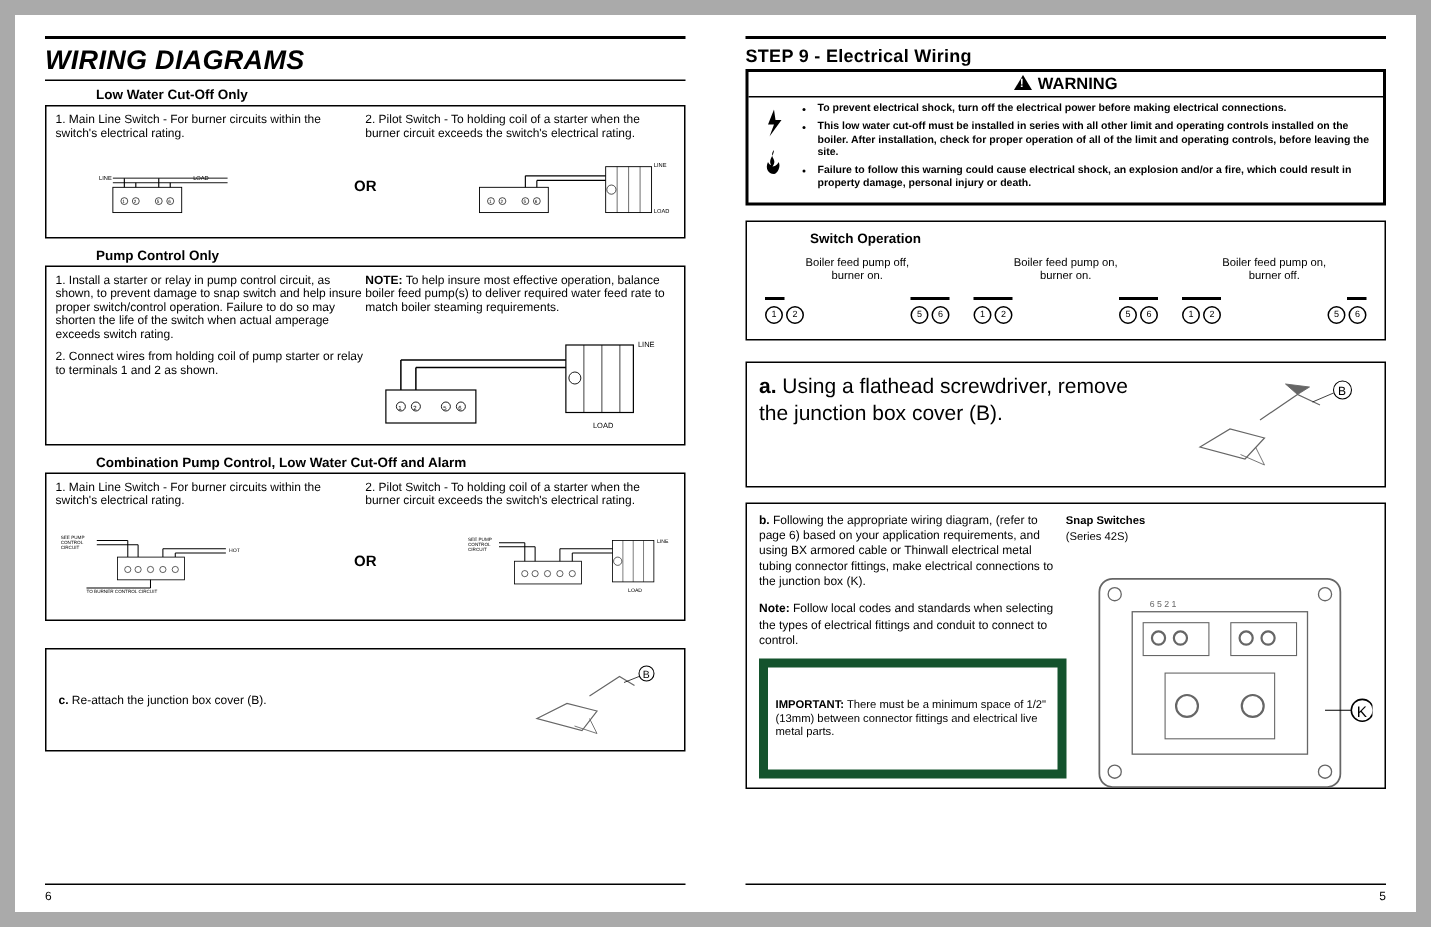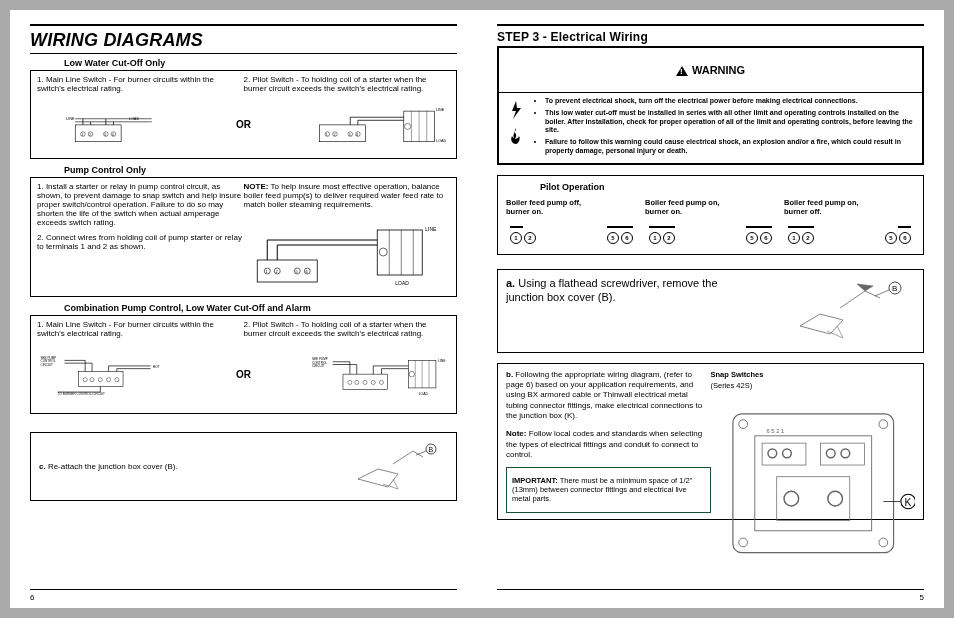--- a/index.html
+++ b/index.html
@@ -65,50 +65,50 @@
   .diagram svg { width:100%; height:100%; }
   .page-num { position:absolute; bottom:6px; font-size:8px; }
   .pn-left { left:20px; }
   .pn-right { right:20px; }
 
   
   .warning-head {
     text-align:center;
     font-size:11px;
     font-weight:bold;
-    padding:16px 0;
+    padding:2px 0;
     border-bottom:1px solid #000;
     display:flex;
     justify-content:center;
-    align-items:flex-end;
+    align-items:flex-start;
     gap:4px;
   }
   .warn-tri {
     width:0;height:0;border-left:6px solid transparent;border-right:6px solid transparent;border-bottom:10px solid #000;
     position:relative;
   }
   .warn-tri::after{content:"!";color:#fff;position:absolute;left:-2px;top:1px;font-size:8px;font-weight:bold;}
   .warning-box { border:2px solid #000; margin-bottom:10px; }
   .warning-body { display:flex; padding:4px 6px; gap:6px; align-items:flex-start;}
   .warn-icons { width:26px; display:flex; flex-direction:column; gap:4px; align-items:center; padding-top:2px;}
   .warn-icons div { width:22px; height:22px; display:flex; align-items:center; justify-content:center; }
   ul.warn-list { margin:0; padding-left:12px; font-size:7px; line-height:1.25; }
   ul.warn-list li { margin-bottom:3px; }
 
   .switch-op-box { border:1px solid #000; padding:6px 8px 10px 8px; margin-bottom:14px;}
   .switch-cols { display:flex; gap:8px; margin-top:6px; }
-  .switch-cols > div { flex:1; font-size:7.5px;font-weight:bold; }
+  .switch-cols > div { flex:1; text-align:center; font-size:7.5px; }
   .switch-state { height:22px; margin-top:6px; display:flex; justify-content:space-between; align-items:flex-end; padding:0 4px;}
   .term-group { display:flex; gap:2px; position:relative;}
   .term { width:10px;height:10px;border:1px solid #000;border-radius:50%;display:flex;align-items:center;justify-content:center;font-size:6px;}
   .bar { position:absolute; top:-6px; left:0; right:0; height:2px; background:#000;}
   .step-box { border:1px solid #000; padding:6px 8px; margin-bottom:10px; display:flex; gap:10px; align-items:flex-start;}
-  .step-box .txt { flex:1; font-size:11px; line-height:1.3;}
+  .step-box .txt { flex:1; font-size:14px; line-height:1.3;}
   .step-box .img { width:150px; height:70px; display:flex; align-items:center; justify-content:center;}
-  .imp-box { border:1px solid #14532d; padding:8px 5px; margin-top:6px; font-size:7.5px; line-height:1.25;}
+  .imp-box { border:6px solid #14532d; padding:20px 5px; margin-top:6px; font-size:7.5px; line-height:1.25;}
   .snap-title { font-size:7.5px; font-weight:bold; text-align:left; margin-bottom:2px;}
   .note-b { font-weight:bold; }
   .step-b-wrap { border:1px solid #000; padding:6px 8px; display:flex; }
   .step-b-wrap .left { width:50%; font-size:8px; line-height:1.3;}
   .step-b-wrap .right { width:50%; text-align:center;}
   .footer-rule { border-top:1px solid #000; position:absolute; bottom:18px; left:20px; right:20px;}
   .box-c { border:1px solid #000; padding:6px 8px; display:flex; gap:10px; align-items:center; margin-top:18px;}
   .box-c .txt { flex:1; font-size:8px;}
   .box-c .img { width:120px; height:55px;}
 </style>
@@ -292,21 +292,21 @@
         </svg>
       </div>
     </div>
 
     <div class="footer-rule"></div>
     <div class="page-num pn-left">6</div>
   </div>
 
   <div class="page">
     <div class="rule-top"></div>
-    <h1 class="section step">STEP 3 - Electrical Wiring</h1>
+    <h1 class="section step">STEP 9 - Electrical Wiring</h1>
 
     <div class="warning-box">
       <div class="warning-head">
         <span class="warn-tri"></span>
         <span>WARNING</span>
       </div>
       <div class="warning-body">
         <div class="warn-icons">
           <div>
               <svg viewBox="0 0 22 22">
@@ -321,21 +321,21 @@
         </div>
         <ul class="warn-list">
           <li><b>To prevent electrical shock, turn off the electrical power before making electrical connections.</b></li>
           <li><b>This low water cut-off must be installed in series with all other limit and operating controls installed on the boiler. After installation, check for proper operation of all of the limit and operating controls, before leaving the site.</b></li>
           <li><b>Failure to follow this warning could cause electrical shock, an explosion and/or a fire, which could result in property damage, personal injury or death.</b></li>
         </ul>
       </div>
     </div>
 
     <div class="switch-op-box">
-      <div class="sub-h" style="margin-top:0;">Pilot Operation</div>
+      <div class="sub-h" style="margin-top:0;">Switch Operation</div>
       <div class="switch-cols">
         <div>
           <div>Boiler feed pump off,</div>
             <div>burner on.</div>
           <div class="switch-state">
             <div class="term-group">
                 <div class="bar" style="right:50%"></div>
                 <div class="term">1</div>
                 <div class="term">2</div>
               </div>

